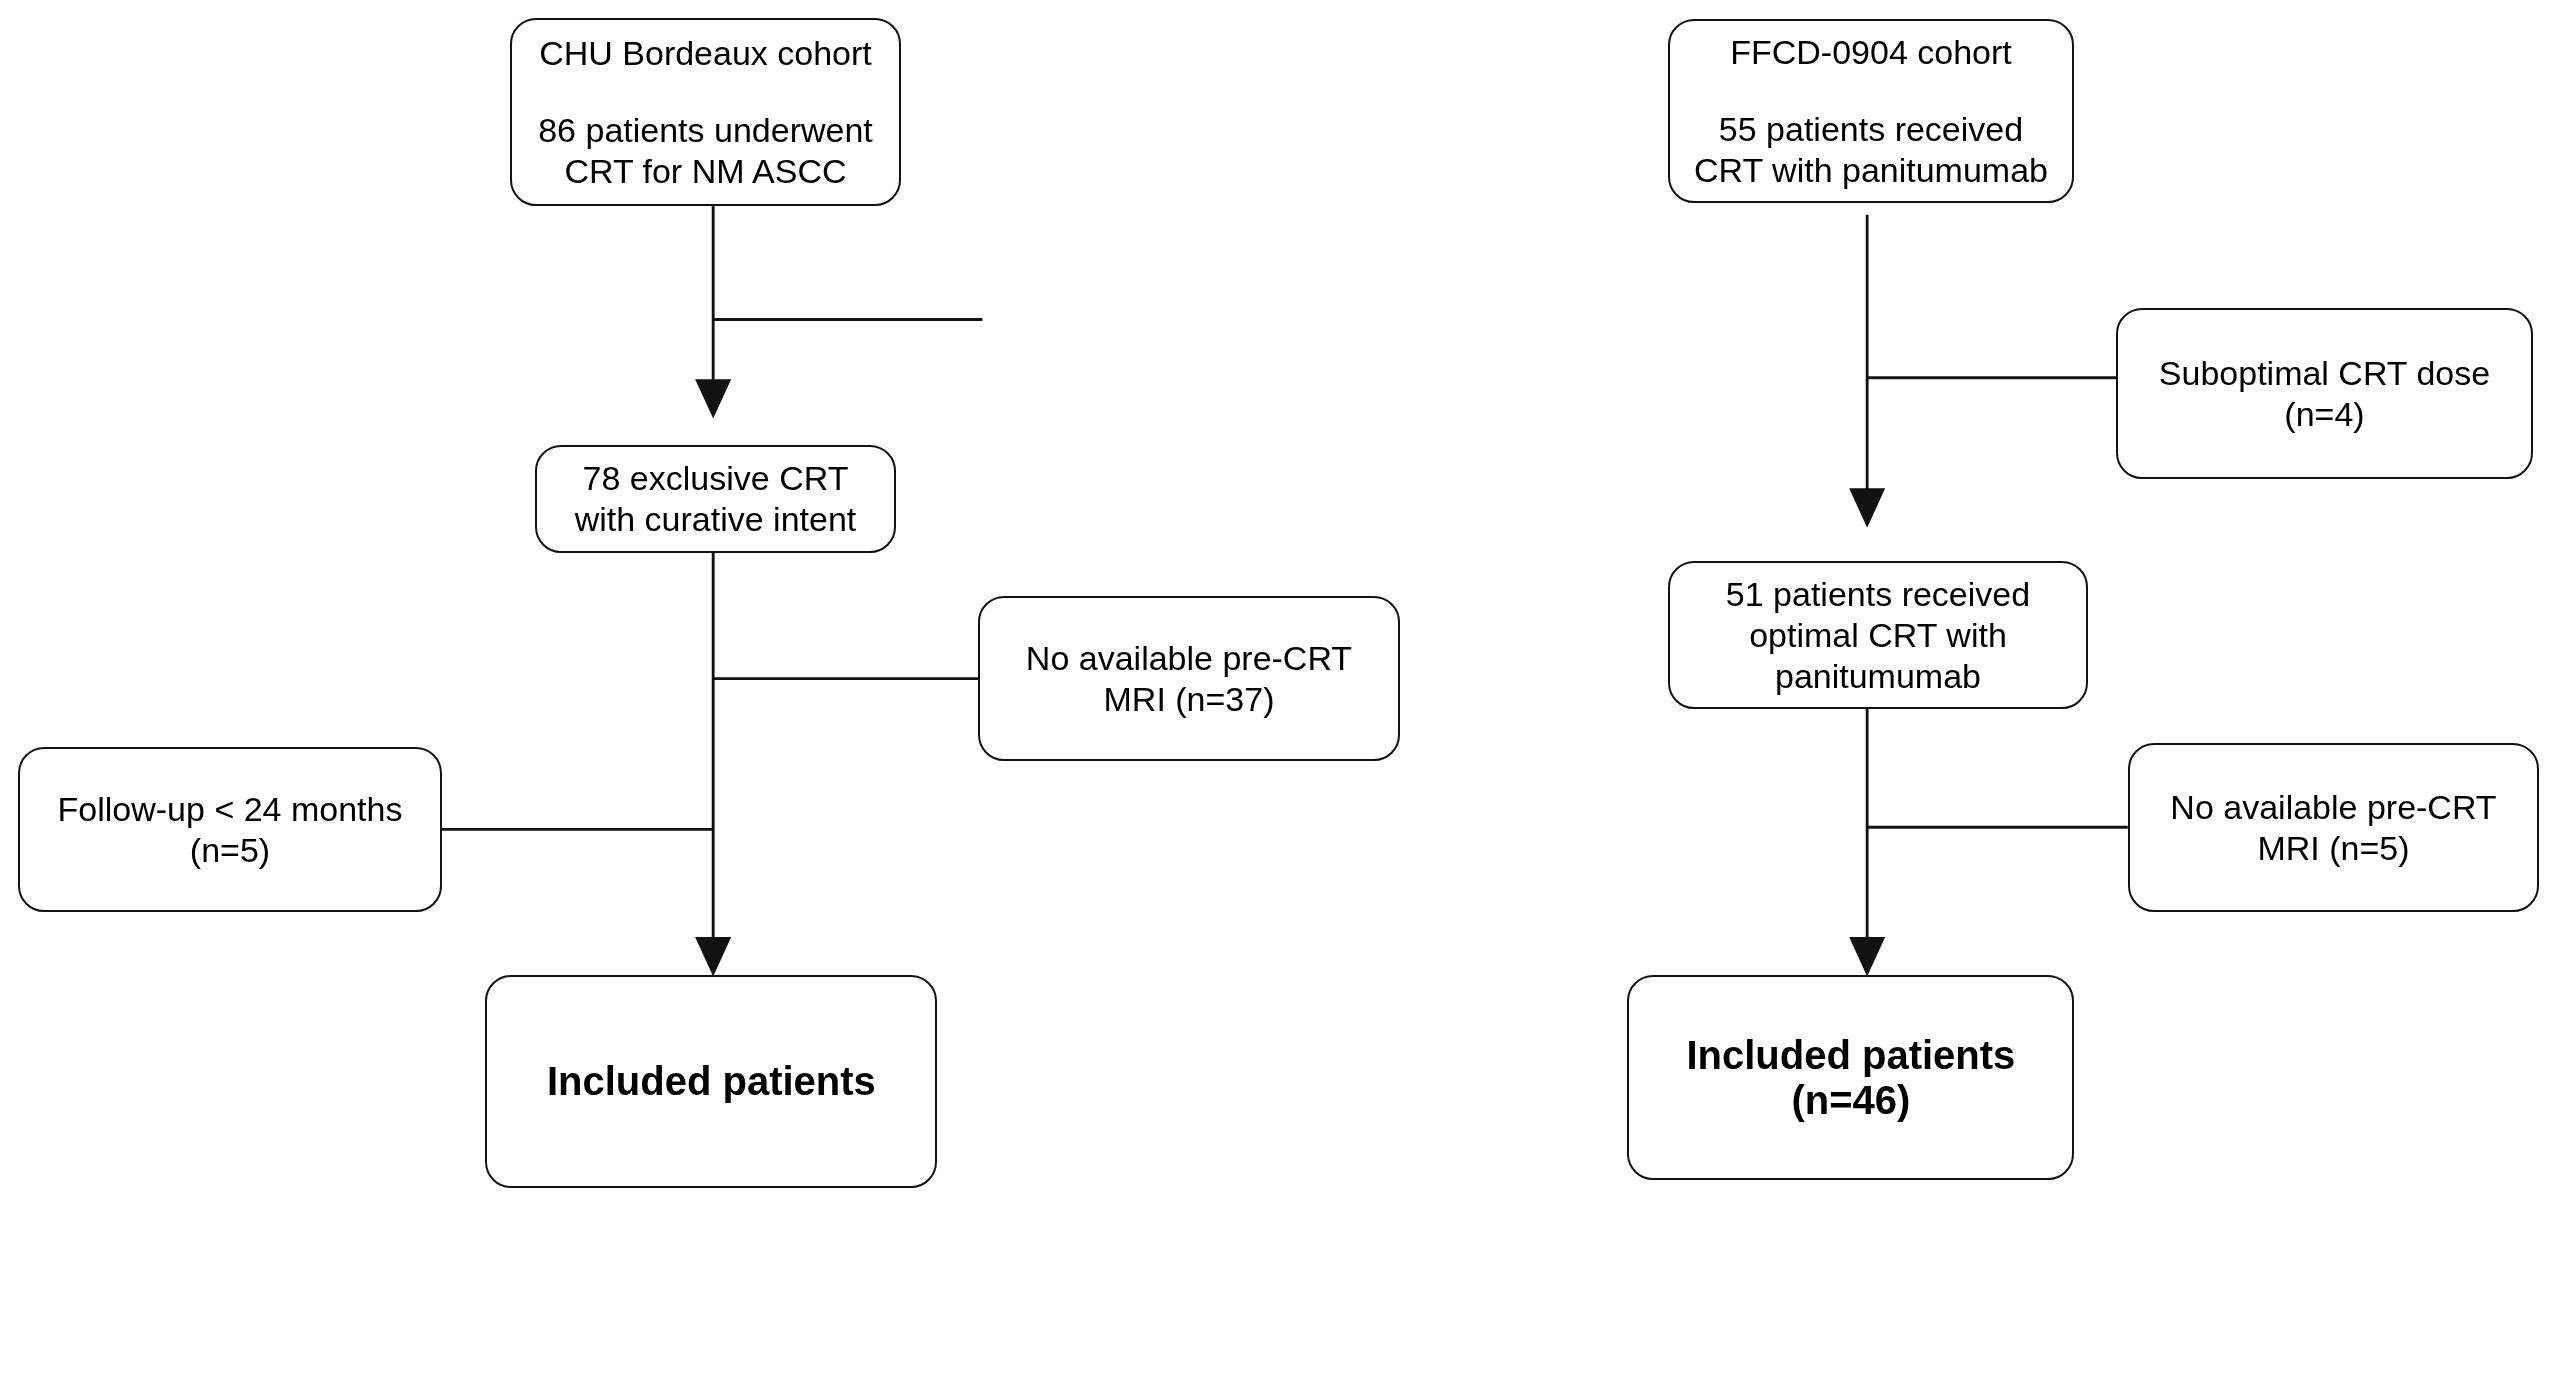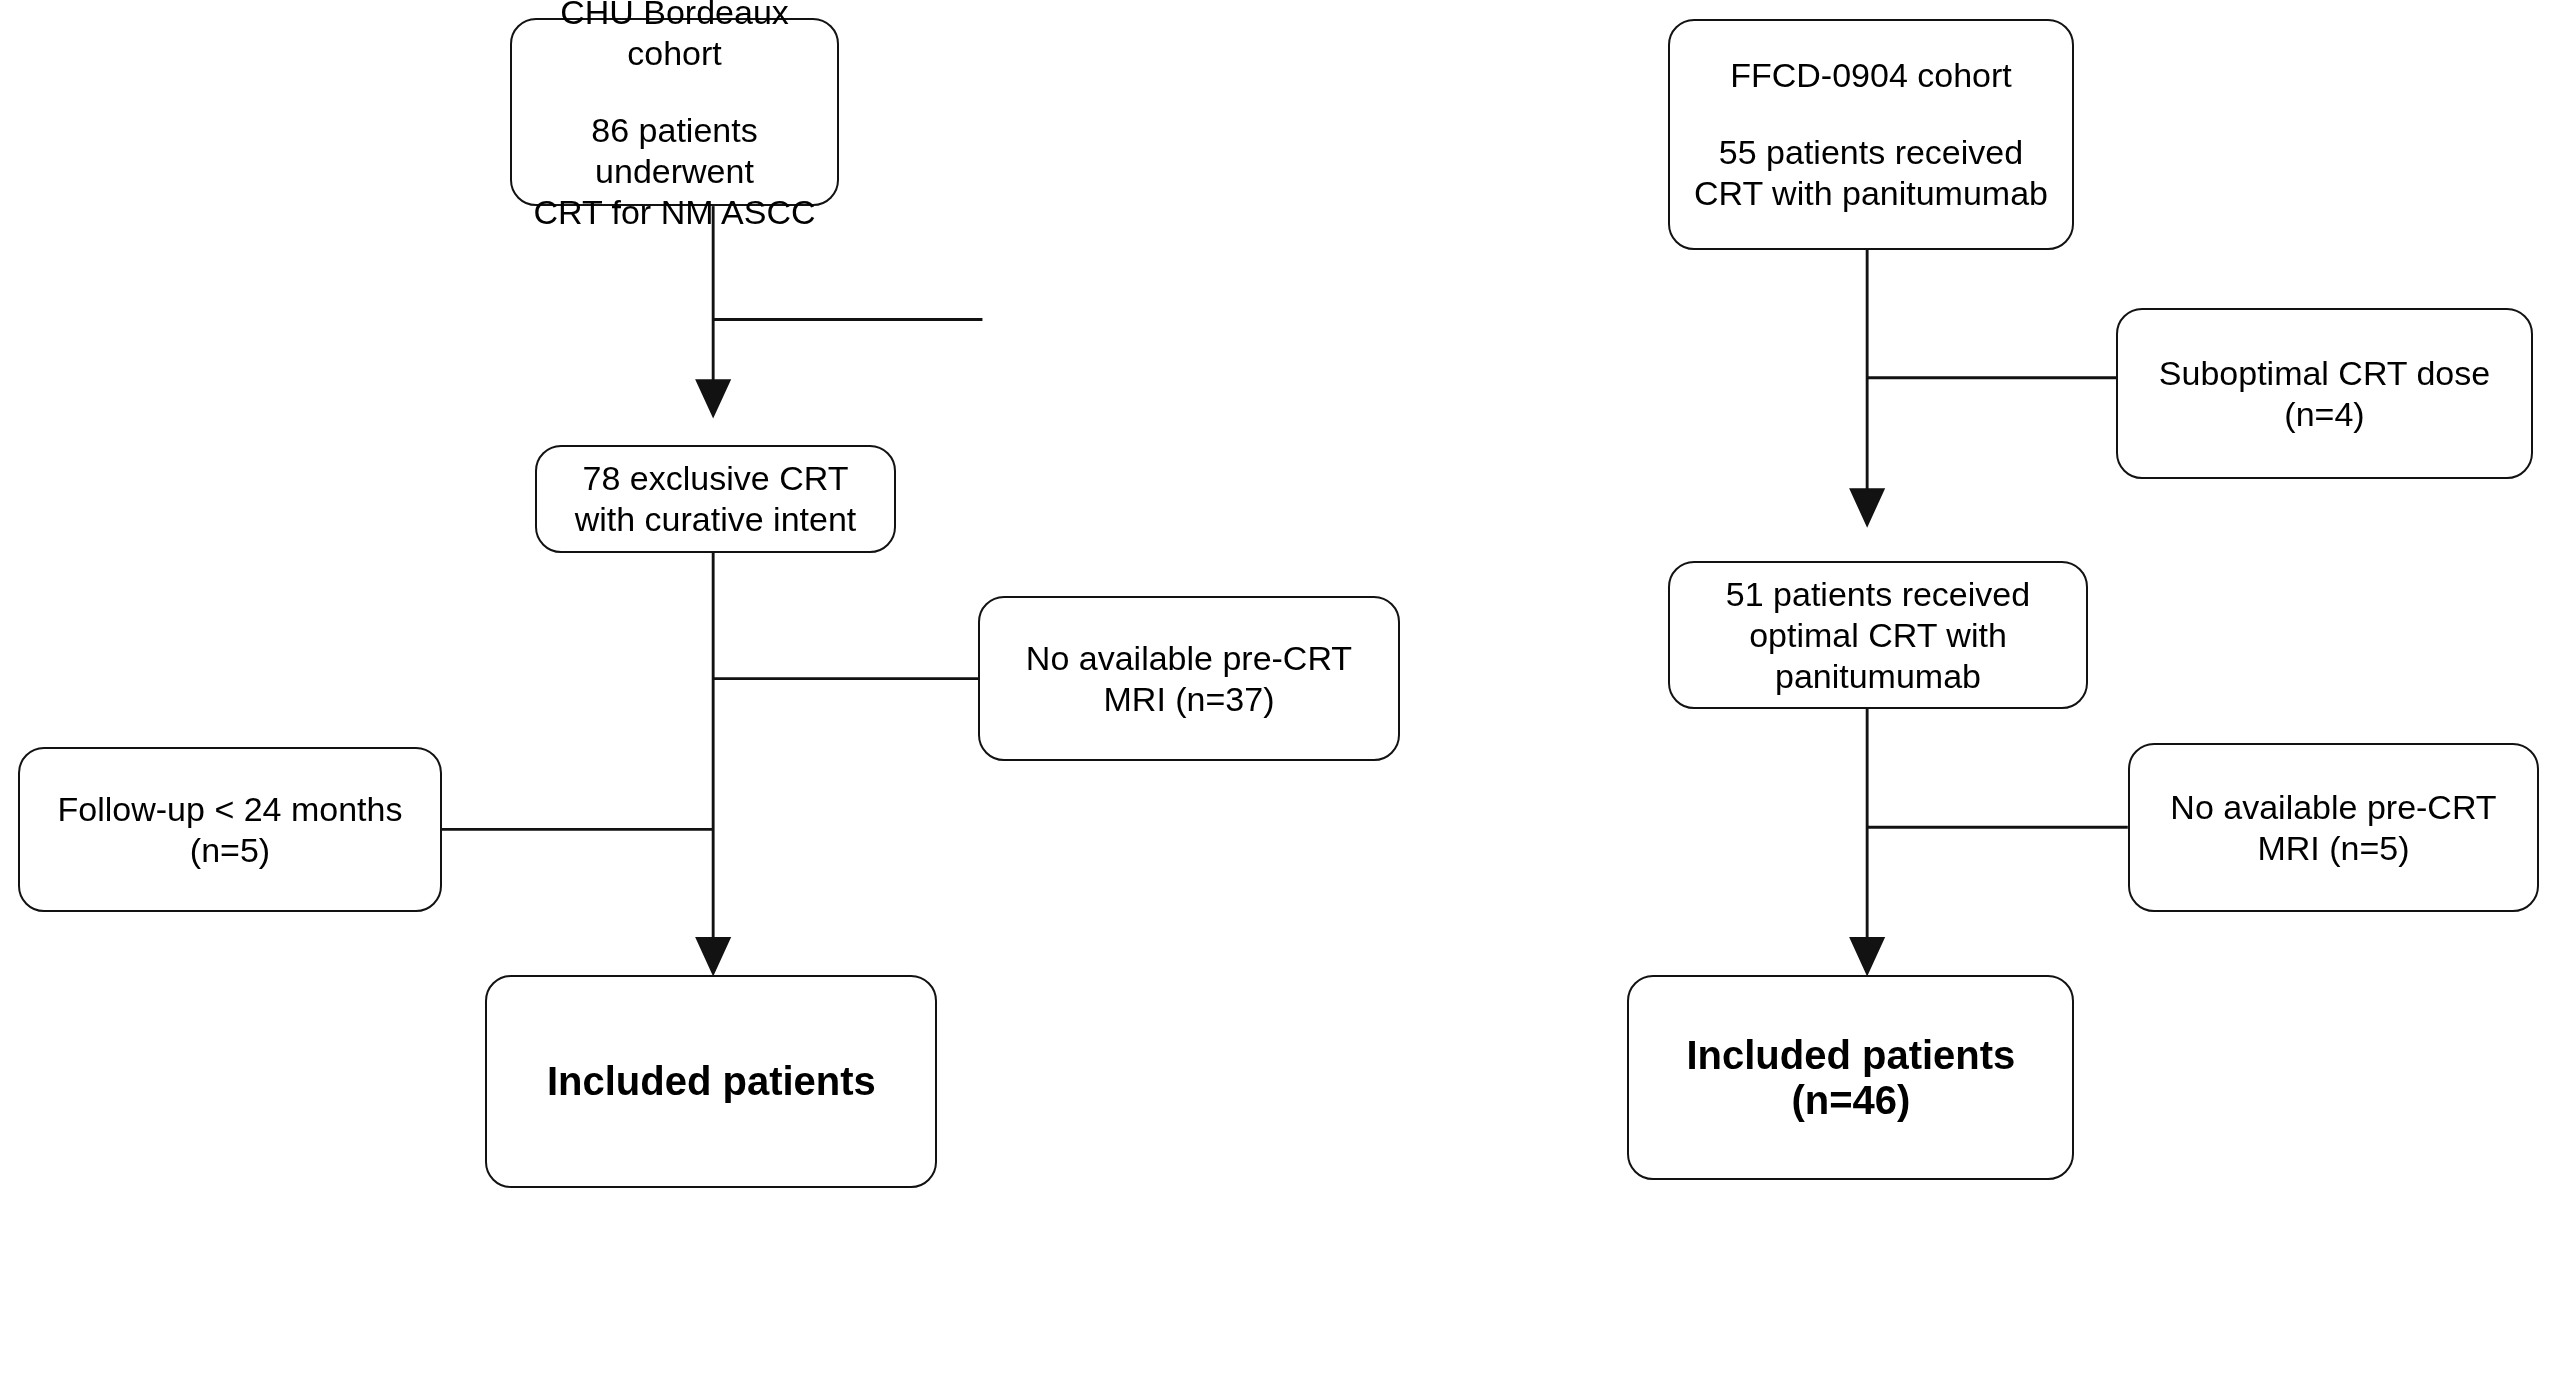--- a/index.html
+++ b/index.html
@@ -70,21 +70,21 @@
 
       <line x1="2600" y1="299" x2="2600" y2="686"></line>
       <polygon points="2578,682 2622,682 2600,730"></polygon>
       <line x1="2600" y1="526" x2="2947" y2="526"></line>
       <line x1="2600" y1="936" x2="2600" y2="1311"></line>
       <polygon points="2578,1307 2622,1307 2600,1355"></polygon>
       <line x1="2600" y1="1152" x2="2963" y2="1152"></line>
     </g>
   </svg>
 
-  <div class="box" style="left:510px; top:18px; width:329px; height:188px;">
+  <div class="box" style="left:510px; top:18px; width:391px; height:188px;">
     <div class="line">CHU Bordeaux cohort</div>
     <div class="gap-sm"></div>
     <div class="line">86 patients underwent</div>
     <div class="line">CRT for NM ASCC</div>
   </div>
 
 
   <div class="box" style="left:535px; top:417px; width:361px; height:108px;margin-top:28px;">
     <div class="line">78 exclusive CRT</div>
     <div class="line">with curative intent</div>
@@ -98,21 +98,21 @@
   <div class="box" style="left:18px; top:747px; width:424px; height:165px;">
     <div class="line">Follow-up &lt; 24 months</div>
     <div class="line">(n=5)</div>
   </div>
 
   <div class="box bold" style="left:485px; top:975px; width:452px; height:213px;">
     <div class="line">Included patients</div>
   </div>
 
 
-  <div class="box" style="left:1668px; top:19.4px; width:406px; height:231px;">
+  <div class="box" style="left:1668px; top:19.4px; width:406px; height:184px;">
     <div class="line">FFCD-0904 cohort</div>
     <div class="gap-sm"></div>
     <div class="line">55 patients received</div>
     <div class="line">CRT with panitumumab</div>
   </div>
 
   <div class="box" style="left:2116px; top:308px; width:417px; height:171px;">
     <div class="line">Suboptimal CRT dose</div>
     <div class="line">(n=4)</div>
   </div>

